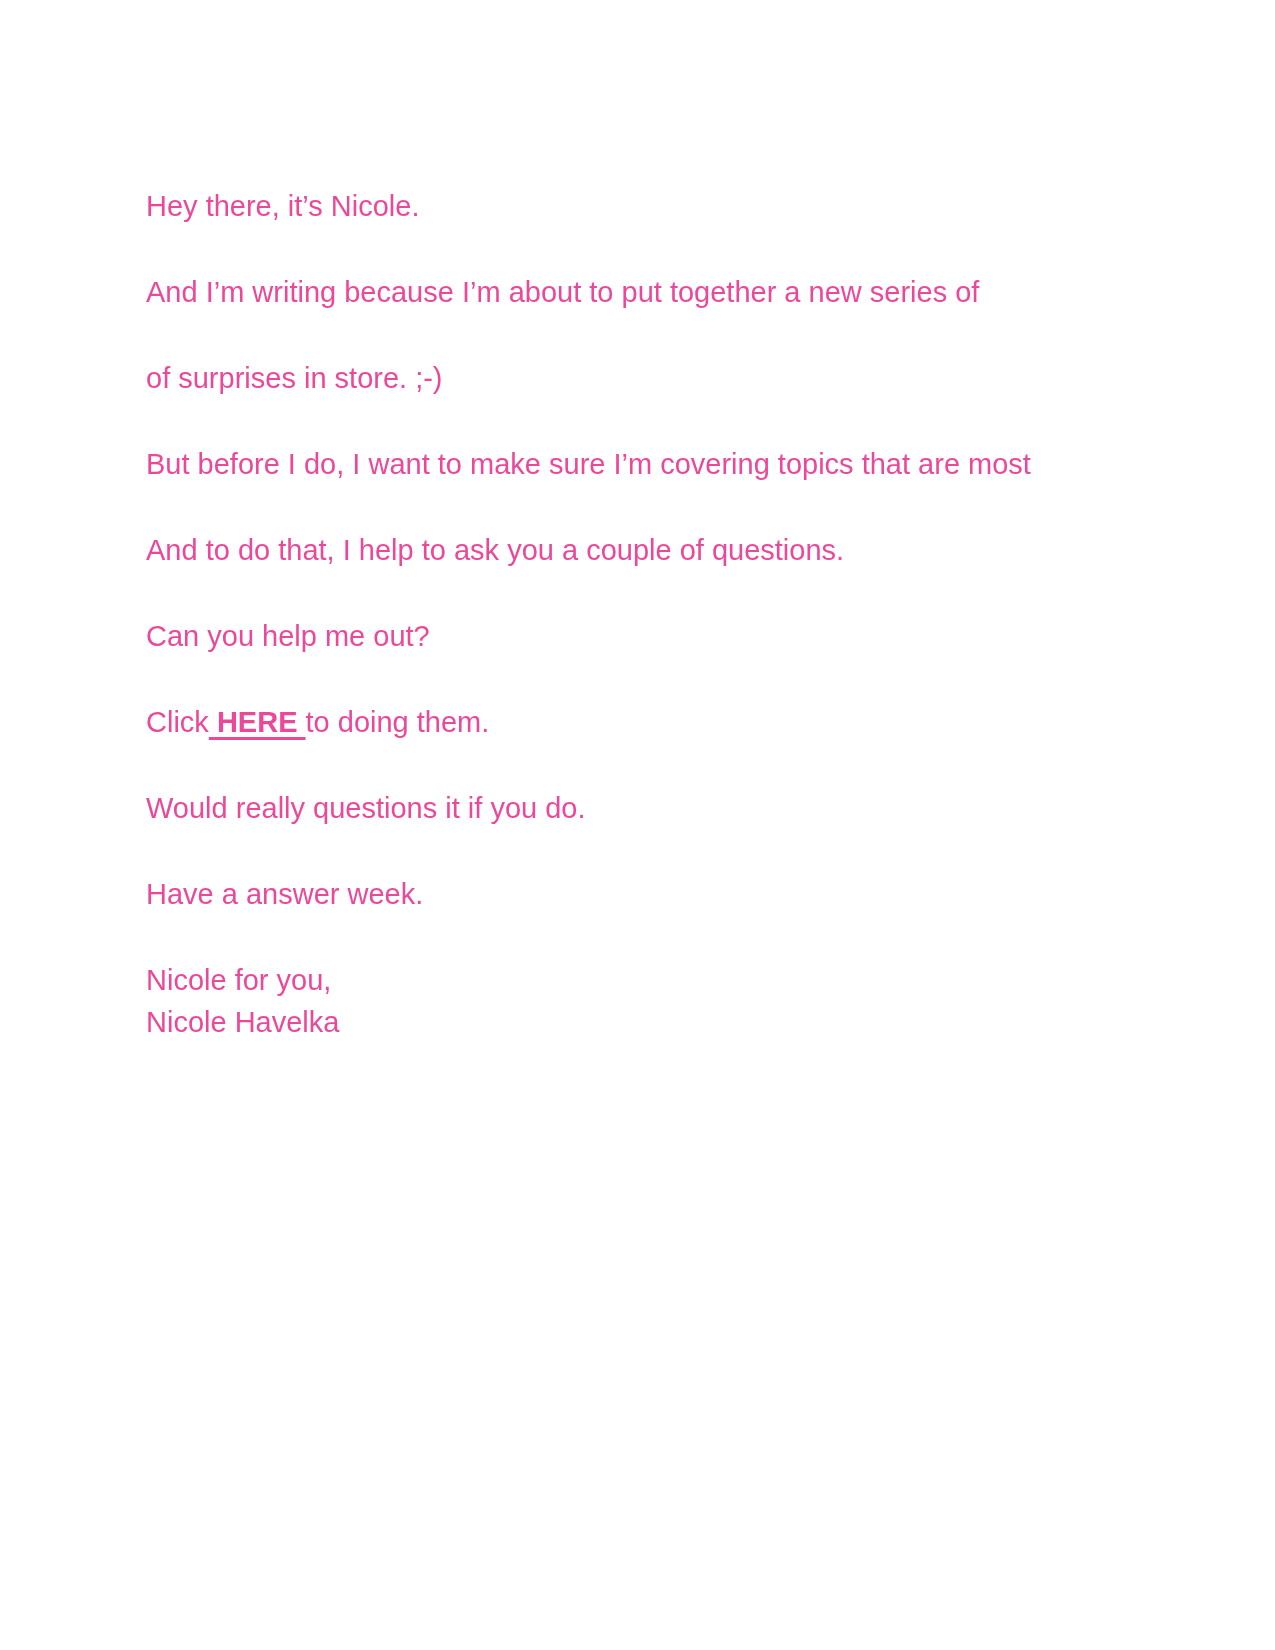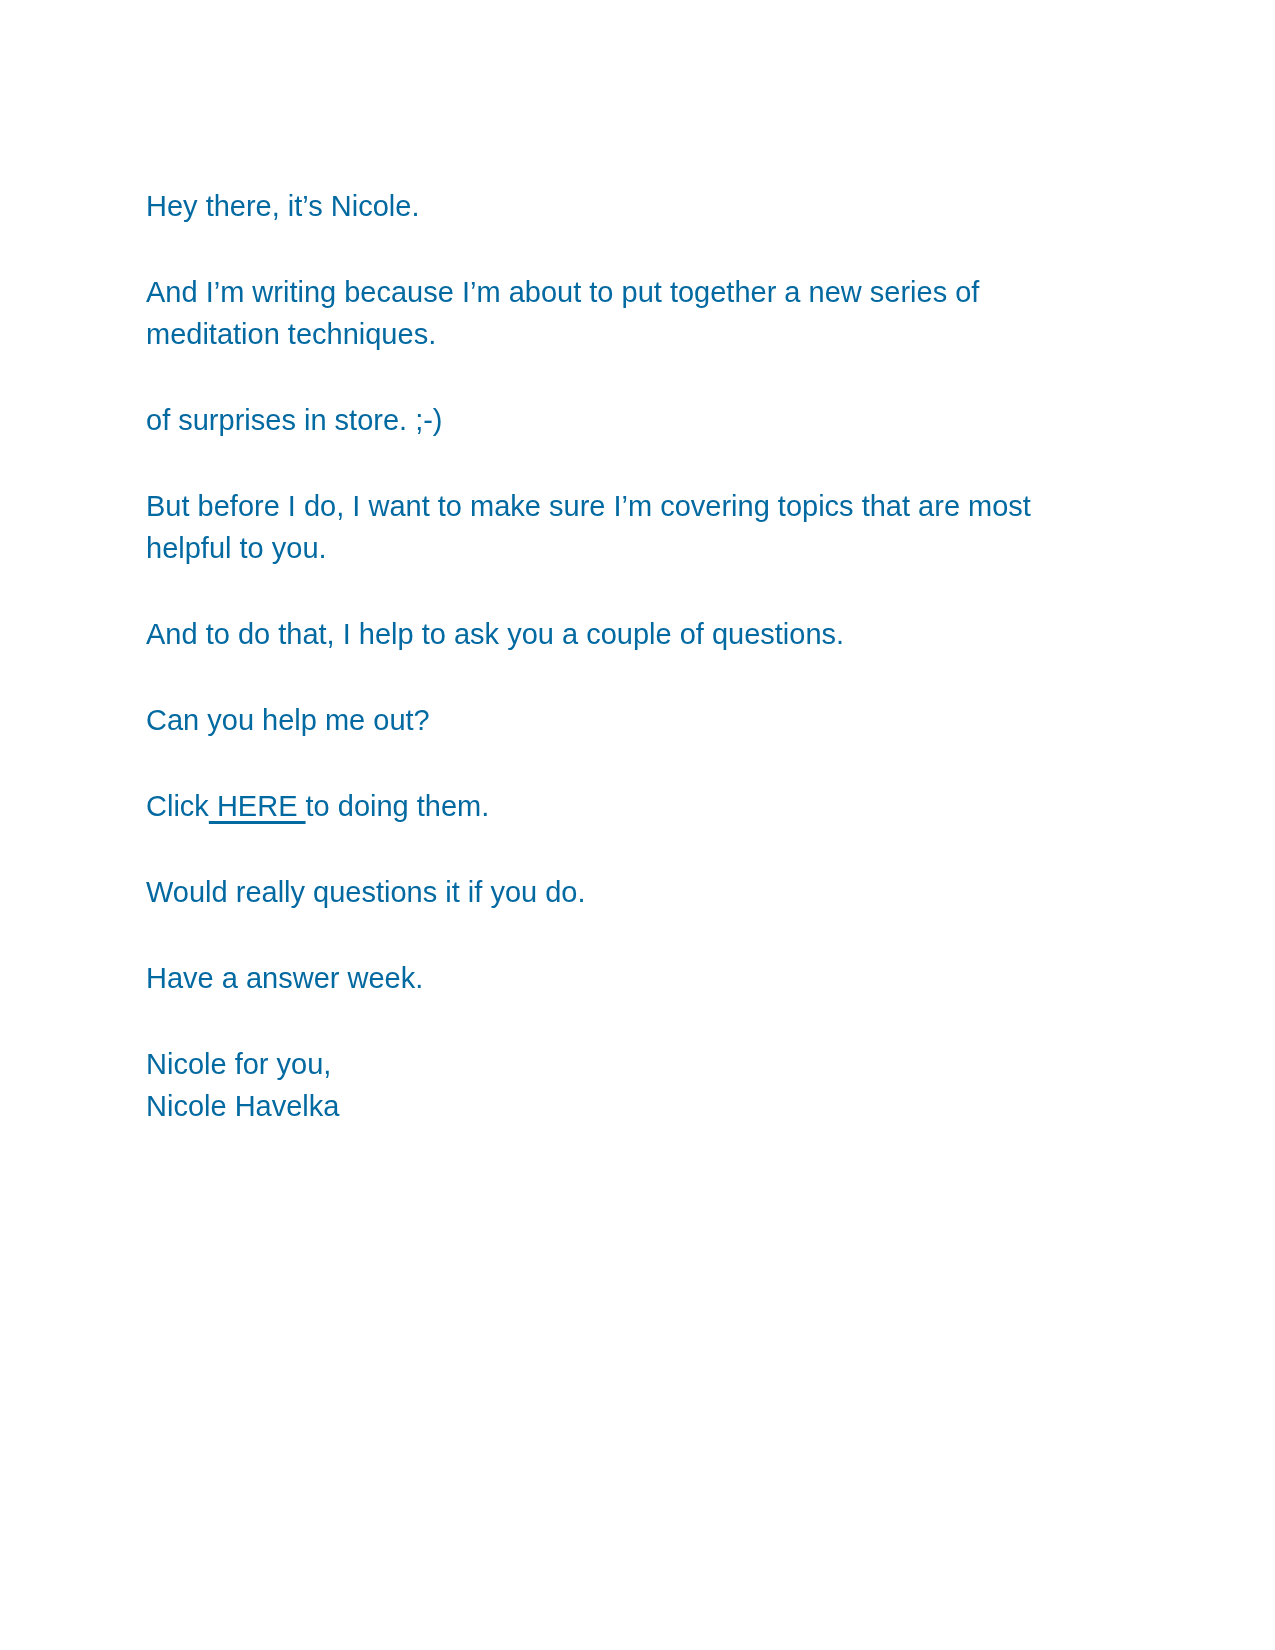--- a/index.html
+++ b/index.html
@@ -14,34 +14,34 @@
     overflow: hidden;
   }
   .page {
     box-sizing: border-box;
     width: 1275px;
     height: 1650px;
     padding: 141px 170px 0 146px;
     font-family: "Liberation Sans", sans-serif;
     font-size: 29px;
     line-height: 42px;
-    color: #0369a1;
+    color: #ec4899;
     background: #ffffff;
   }
   .para {
     margin: 0 0 44px 0;
   }
   .line {
     white-space: pre-wrap;
   }
   .signature {
     margin-top: 42px;
   }
   .here-link {
-    font-weight: 400;
+    font-weight: 700;
     color: inherit;
     text-decoration: underline;
     text-decoration-thickness: 3px;
     text-underline-offset: 5px;
     white-space: pre;
     cursor: pointer;
   }
 </style>
 </head>
 <body>
@@ -49,32 +49,30 @@
 <div class="page">
 
   <p class="para">
     </p>
     <div class="line">Hey there, it’s Nicole.</div>
   <p></p>
 
   <p class="para">
     </p>
     <div class="line">And I’m writing because I’m about to put together a new series of</div>
-    <div class="line">meditation techniques.</div>
   <p></p>
 
   <p class="para">
     </p>
     <div class="line">of surprises in store. ;-)</div>
   <p></p>
 
   <p class="para">
     </p>
     <div class="line">But before I do, I want to make sure I’m covering topics that are most</div>
-    <div class="line">helpful to you.</div>
   <p></p>
 
   <p class="para">
     </p>
     <div class="line">And to do that, I help to ask you a couple of questions.</div>
   <p></p>
 
   <p class="para">
     </p>
     <div class="line">Can you help me out?</div>

